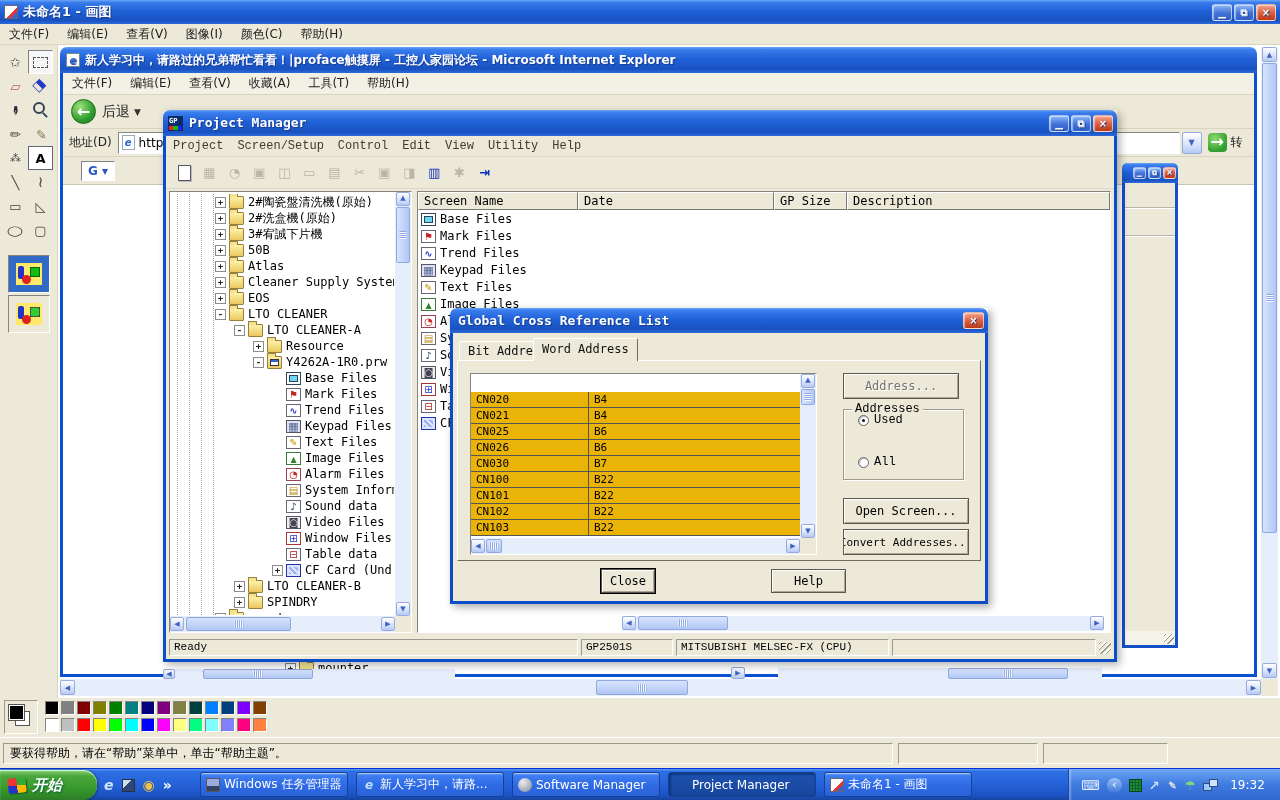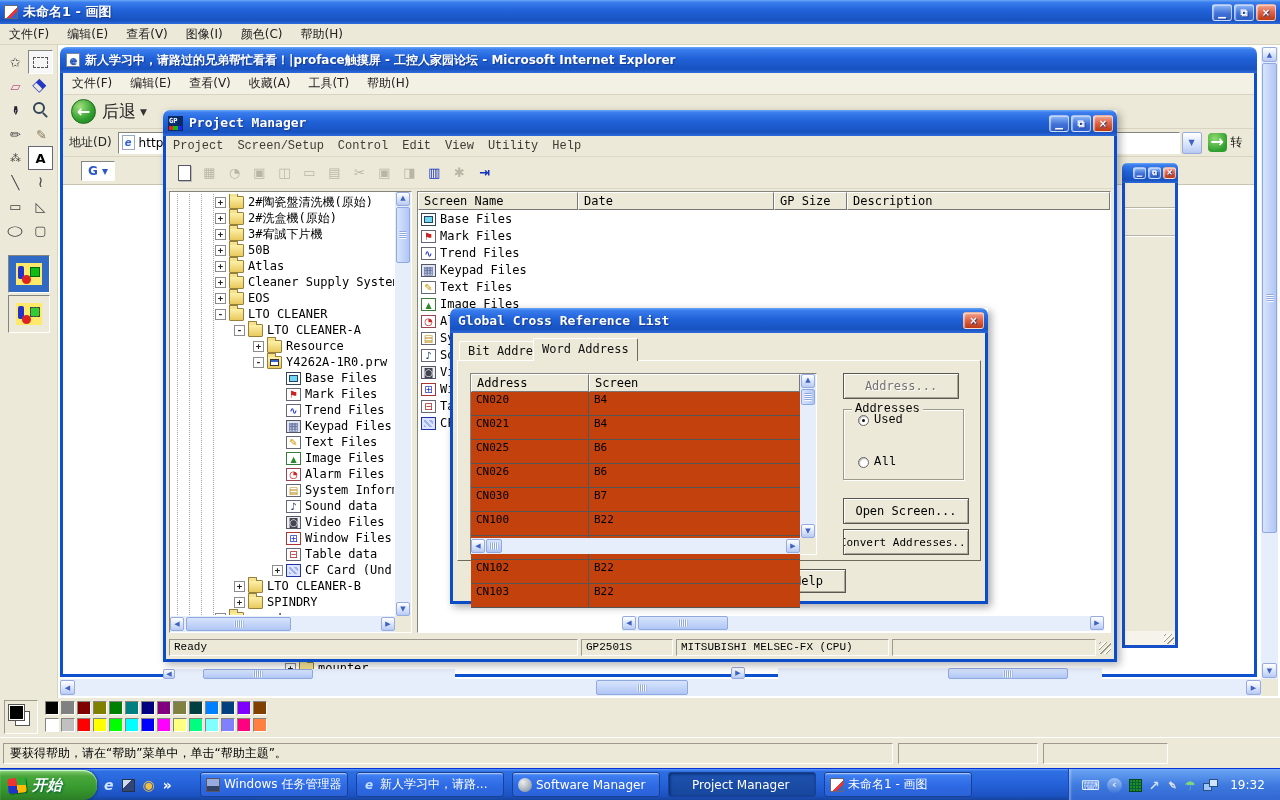--- a/index.html
+++ b/index.html
@@ -57,21 +57,21 @@
 .ptbtn.i-new-file::before{content:"";width:11px;height:14px;background:#fff;border:1px solid #556;box-shadow:1px 1px 0 #bbb}
 .ptbtn.i-screen-list::before{content:"▦"}.ptbtn.i-alarm-editor::before{content:"◔"}
 .ptbtn.i-copy-screens::before{content:"▣"}.ptbtn.i-transfer-screens::before{content:"◫"}
 .ptbtn.i-preview::before{content:"▭"}.ptbtn.i-print::before{content:"▤"}
 .ptbtn.i-cut::before{content:"✂"}.ptbtn.i-copy::before{content:"▣"}.ptbtn.i-paste::before{content:"◨"}
 .ptbtn.i-project-list{color:#1130c0;font-weight:bold}.ptbtn.i-project-list::before{content:"▥"}
 .ptbtn.i-simulation::before{content:"✱"}
 .ptbtn.i-transfer{color:#1130c0;font-weight:bold}.ptbtn.i-transfer::before{content:"⇥"}
 
 .tab{position:absolute;background:#ece9d8;border:1px solid #6d6a5e;border-bottom:none;border-top-color:#fff;border-left-color:#fff;border-radius:2px 2px 0 0;font:12px/18px "DejaVu Sans Mono",monospace;padding:0 8px;color:#111}
-.drow{display:flex;height:24px;border-bottom:1px solid #555;font:11px/15px "DejaVu Sans Mono",monospace;background:#c2410c}
+.drow{display:flex;height:16px;border-bottom:1px solid #555;font:11px/15px "DejaVu Sans Mono",monospace;background:#eab308}
 .dca{width:118px;border-right:1px solid #555;padding-left:5px;flex:none;overflow:hidden}
 .dcs{padding-left:5px}
 .rad{width:11px;height:11px;border-radius:50%;border:1px solid #666;background:#fff;box-shadow:inset 1px 1px 1px #bbb;position:relative;margin-right:5px;flex:none}
 .rad.on::after{content:"";position:absolute;inset:3px;border-radius:50%;background:#111}
 .grp{border:1px solid #9c9a8c;box-shadow:inset 1px 1px 0 #fff,1px 1px 0 #fff}
 
 .tool{width:25px;height:24px;display:flex;align-items:center;justify-content:center;color:#444;font-size:13px;position:relative}
 .tool.selected{background:#f6f6f6;border:1px solid;border-color:#848480 #fff #fff #848480}
 .tool.i-freeform-select::before{content:"✩"}
 .tool.i-select::before{content:"";width:13px;height:9px;border:1px dashed #555}
@@ -193,21 +193,21 @@
 
       <span>文件(F)</span>
           <span>编辑(E)</span>
           <span>查看(V)</span>
           <span>收藏(A)</span>
           <span>工具(T)</span>
           <span>帮助(H)</span>
         </div>
       <div style="position:absolute;left:0;top:22px;width:100%;height:34px;border-bottom:1px solid #d8d4c0;display:flex;align-items:center;padding-left:8px">
         <span style="width:25px;height:25px;border-radius:50%;background:radial-gradient(circle at 35% 30%,#9fe07a,#2f9e2f 60%,#1d7a1d);border:1px solid #1a6b1a;color:#fff;font-weight:bold;text-align:center;line-height:23px;flex:none">←</span>
-        <span style="margin:0 4px 0 6px;font-size:17px;color:#222">后退</span>
+        <span style="margin:0 4px 0 6px;font-size:14px;color:#222">后退</span>
         <span style="font-size:9px;color:#333">▼</span>
       </div>
       <div style="position:absolute;left:0;top:56px;width:100%;height:28px;border-bottom:1px solid #d8d4c0;display:flex;align-items:center">
         <span style="padding:0 6px;font-size:12px;color:#222">地址(D)</span>
         <span class="sunk" style="width:1062px;height:22px;display:flex;align-items:center;padding-left:3px;overflow:hidden">
           <span class="eic" style="width:13px;height:15px;background:#fff;border:1px solid #9ab;color:#36c;font-size:10px;line-height:14px;text-align:center;margin-right:4px;flex:none">e</span>
           <span style="font-size:12px;color:#000">http</span>
         </span>
         <span class="sbb" style="position:static;width:20px;height:22px;font-size:8px;line-height:20px;margin-left:2px">▼</span>
         <span style="display:flex;align-items:center;gap:4px;margin-left:6px">
@@ -539,24 +539,20 @@
       <span>Global Cross Reference List</span>
       <span style="flex:1"></span>
       <span class="cb close" style="width:21px;margin-right:4px">×</span>
     </div>
     <div style="position:absolute;left:0;top:25px;width:100%;height:271px;border:3px solid #0b4dc8;border-top:none;background:#ece9d8">
       <span class="tab" style="left:6px;top:8px;height:19px;z-index:1">Bit Address</span>
       <span class="tab" style="left:80px;top:5px;height:23px;z-index:3;line-height:21px">Word Address</span>
       <div class="raised" style="position:absolute;left:4px;top:27px;width:524px;height:201px;z-index:2;background:#ece9d8">
 
         <div class="sunk" style="position:absolute;left:12px;top:12px;width:347px;height:182px;background:#fff">
-          <div style="position:absolute;left:0;top:0;right:16px;height:18px;display:flex">
-            <span class="hdr" style="width:118px">Address</span>
-            <span class="hdr" style="flex:1">Screen</span>
-          </div>
           <div style="position:absolute;left:0;top:18px;right:16px">
 
           <div class="drow">
               <span class="dca">CN020</span>
               <span class="dcs">B4</span>
             </div>
               <div class="drow">
               <span class="dca">CN021</span>
               <span class="dcs">B4</span>
             </div>

